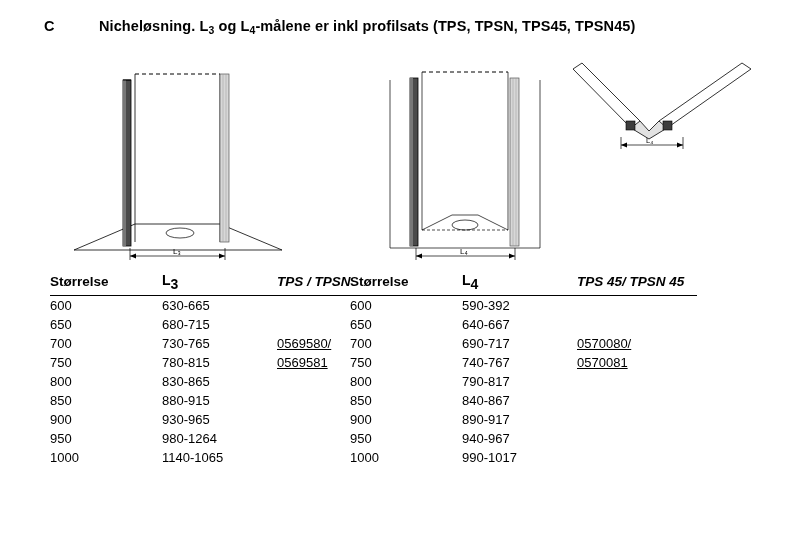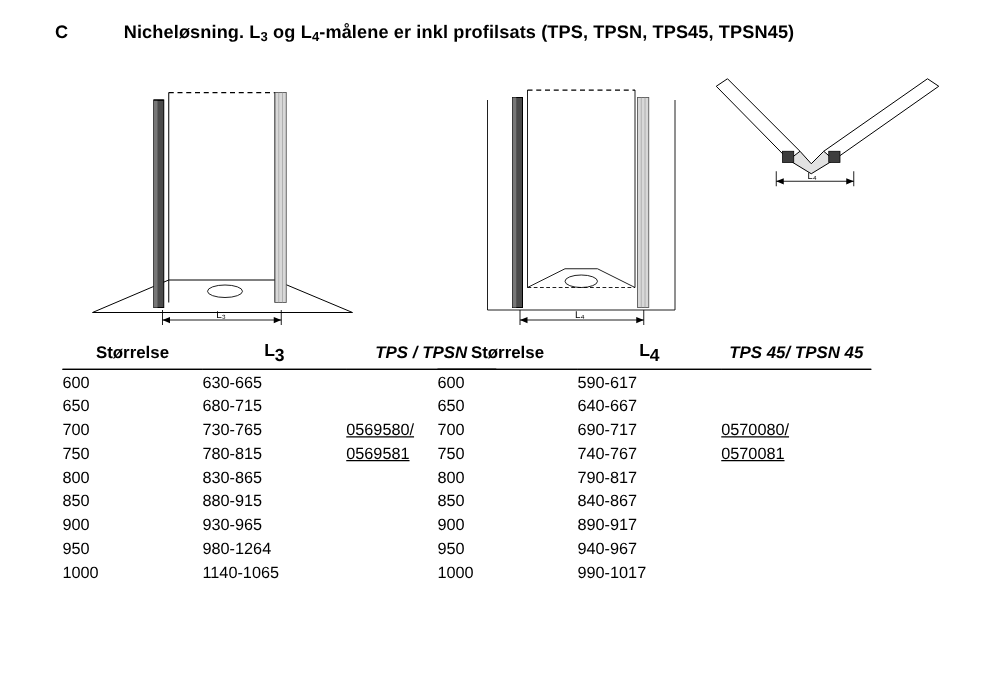--- a/index.html
+++ b/index.html
@@ -75,21 +75,21 @@
   .tbl th.c2 { width: 120px; font-style: italic; }
   .tbl td {
     padding: 2px 0 2px 0;
     font-size: 13px;
     white-space: nowrap;
     vertical-align: top;
   }
   .hdr-underline {
     border-bottom: 1px solid #000;
   }
-  .tbl tr.head-row th { padding-bottom: 3px; text-align: center; }
+  .tbl tr.head-row th { padding-bottom: 3px; }
   .tbl .art { padding-left: 0px; text-decoration: underline; }
 
   .label-l { font-weight: bold; font-size: 14px; }
 </style>
 </head>
 <body>
 
 <div class="page">
 
   <div class="heading">
@@ -255,21 +255,21 @@
       <thead>
         <tr class="head-row">
           <th class="c0 hdr-underline">Størrelse</th>
           <th class="c1 hdr-underline"><span class="label-l">L</span><span class="sub label-l">4</span></th>
           <th class="c2 hdr-underline">TPS 45/ TPSN 45</th>
         </tr>
       </thead>
       <tbody>
         <tr>
           <td>600</td>
-          <td>590-617</td>
+          <td>590-392</td>
           <td class="art"></td>
         </tr>
         <tr>
           <td>650</td>
           <td>640-667</td>
           <td class="art"></td>
         </tr>
         <tr>
           <td>700</td>
           <td>690-717</td>

